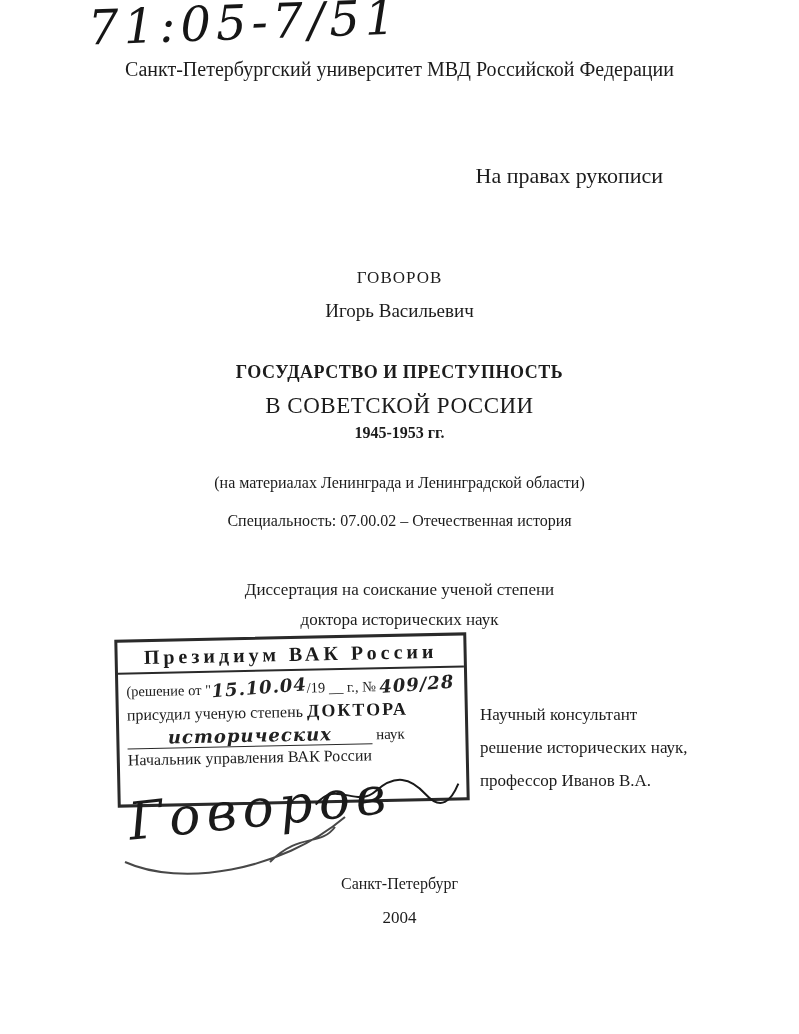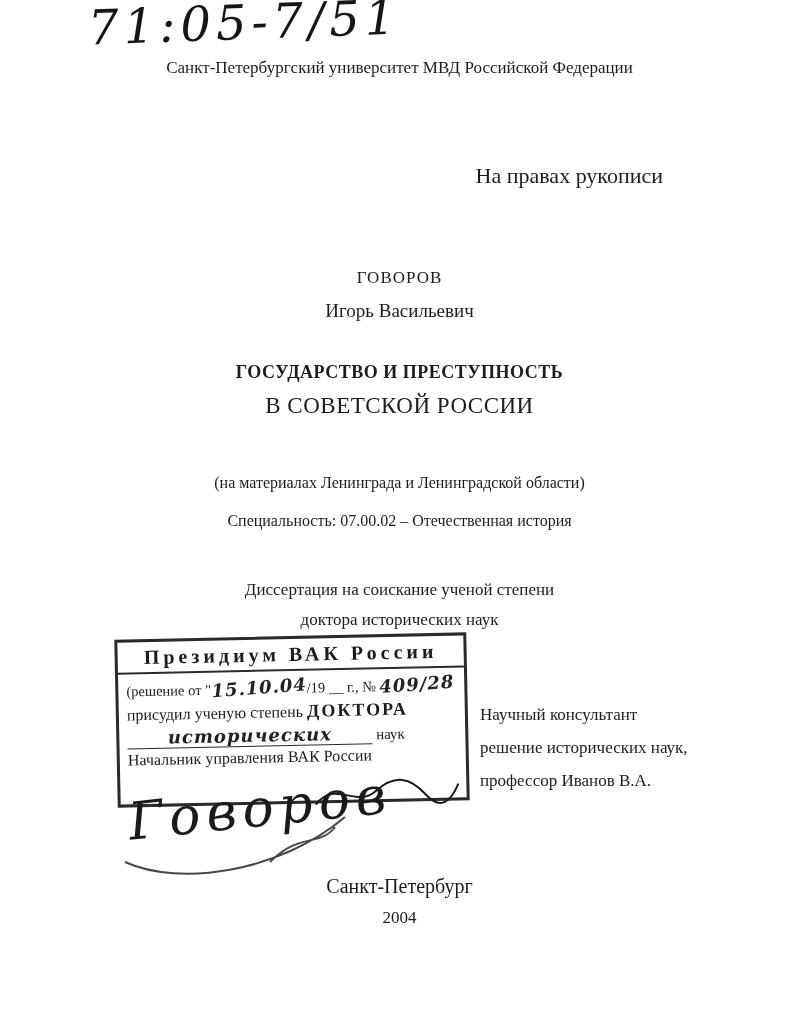--- a/index.html
+++ b/index.html
@@ -31,21 +31,21 @@
     font-family: "DejaVu Serif", serif;
     font-style: italic;
     font-size: 48px;
     letter-spacing: 5px;
     transform: rotate(-2deg);
     color: #161616;
     white-space: nowrap;
   }
   .university {
     top: 58px;
-    font-size: 17px;
+    font-size: 20px;
   }
   .manuscript-note {
     position: absolute;
     top: 163px;
     right: 136px;
     font-size: 22px;
   }
   .author-surname {
     top: 268px;
     font-size: 17px;
@@ -155,40 +155,41 @@
     transform: rotate(-6deg);
     color: #1a1a1a;
     white-space: nowrap;
   }
   .sig-flourish {
     position: absolute;
     left: 120px;
     top: 792px;
     pointer-events: none;
   }
-  .city { top: 875px; font-size: 20px; }
+  .city { top: 875px; font-size: 16px; }
   .year { top: 908px; font-size: 17px; }
 </style>
 </head>
 <body>
 
 <div class="page">
 
   <div class="inv-number">71:05-7/51</div>
 
   <div class="centered university">Санкт-Петербургский университет МВД Российской Федерации</div>
 
   <div class="manuscript-note">На правах рукописи</div>
 
   <div class="centered author-surname">ГОВОРОВ</div>
 
   <div class="centered author-name">Игорь Васильевич</div>
 
   <div class="centered title-1">ГОСУДАРСТВО И ПРЕСТУПНОСТЬ</div>
   <div class="centered title-2">В СОВЕТСКОЙ РОССИИ</div>
+  <div class="centered title-3">1945-1953 гг.</div>
   <div class="centered title-4">(на материалах Ленинграда и Ленинградской области)</div>
 
   <div class="centered specialty">Специальность: 07.00.02 – Отечественная история</div>
 
   <div class="centered diss-1">Диссертация на соискание ученой степени</div>
   <div class="centered diss-2">доктора исторических наук</div>
 
   <div class="stamp">
     <div class="stamp-header">Президиум ВАК России</div>
     <div class="stamp-line2">

